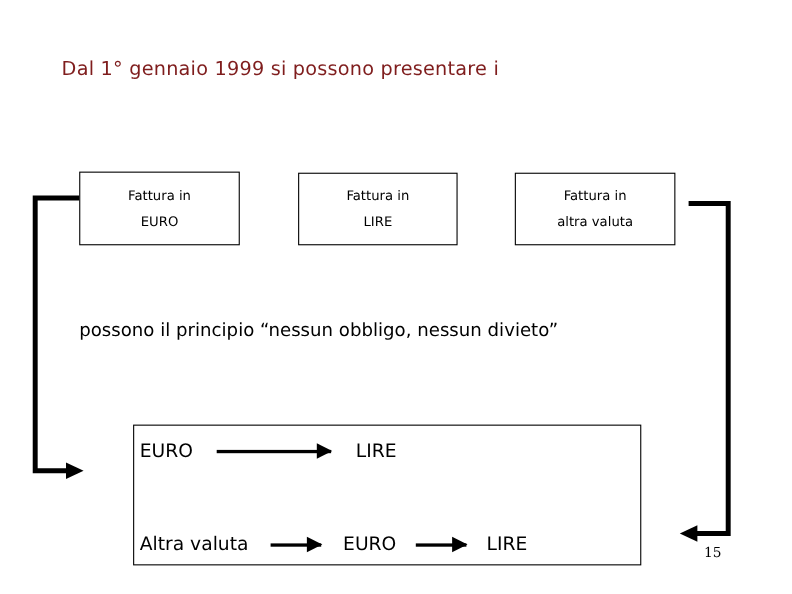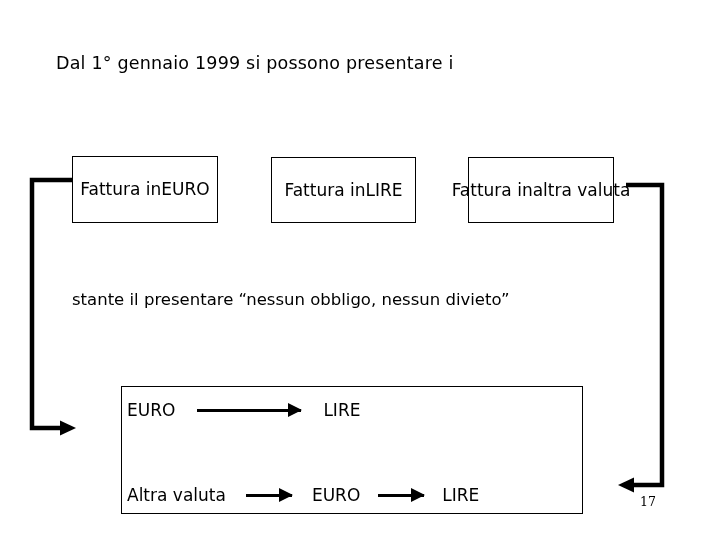--- a/index.html
+++ b/index.html
@@ -19,34 +19,34 @@
 
   
   .heading {
     position: absolute;
     left: 56px;
     top: 52px;
     width: 540px;
     font-size: 17.5px;
     line-height: 22px;
     letter-spacing: 0.2px;
-    color: #000000;
+    color: #7f1d1d;
   }
 
   
   .fbox {
     position: absolute;
     box-sizing: border-box;
     border: 1.4px solid #000;
     background: #fff;
     display: flex;
-    flex-direction: row;
+    flex-direction: column;
     align-items: center;
     justify-content: center;
-    font-size: 17px;
+    font-size: 12px;
     line-height: 23px;
     text-align: center;
   }
   .fbox span { display: block; white-space: nowrap; }
 
   #box-euro        { left: 72px;  top: 156px; width: 146px; height: 67px; }
   #box-lire        { left: 271px; top: 157px; width: 145px; height: 66px; }
   #box-altravaluta { left: 468px; top: 157px; width: 146px; height: 66px; }
 
   
@@ -144,21 +144,21 @@
     <span>Fattura in</span>
     <span>LIRE</span>
   </div>
 
   <div class="fbox" id="box-altravaluta">
     <span>Fattura in</span>
     <span>altra valuta</span>
   </div>
 
   <div class="principle">
-    <span>stante il presentare </span><span class="it">“nessun obbligo, nessun divieto”</span>
+    <span>possono il principio </span><span class="it">“nessun obbligo, nessun divieto”</span>
   </div>
 
   <div id="conv-box">
 
     <div class="conv-row" id="conv-row-1">
       <span class="lbl">EURO</span>
       <span style="display:inline-block;width:22px"></span>
       <span class="arrow long"></span>
       <span style="display:inline-block;width:22px"></span>
       <span class="lbl">LIRE</span>
@@ -184,15 +184,15 @@
       <path d="M 72 180 L 32 180 L 32 428 L 62 428" fill="none" stroke="#000" stroke-width="4.5" stroke-linecap="butt" stroke-linejoin="miter"></path>
       <polygon points="60,420.5 76,428 60,435.5" fill="#000"></polygon>
     </g>
 
     <g>
       <path d="M 626 185 L 662 185 L 662 485 L 632 485" fill="none" stroke="#000" stroke-width="4.5" stroke-linecap="butt" stroke-linejoin="miter"></path>
       <polygon points="634,477.5 618,485 634,492.5" fill="#000"></polygon>
     </g>
   </svg>
 
-  <div id="page-number">17</div>
+  <div id="page-number">15</div>
 
 </div>
 
 </body></html>

